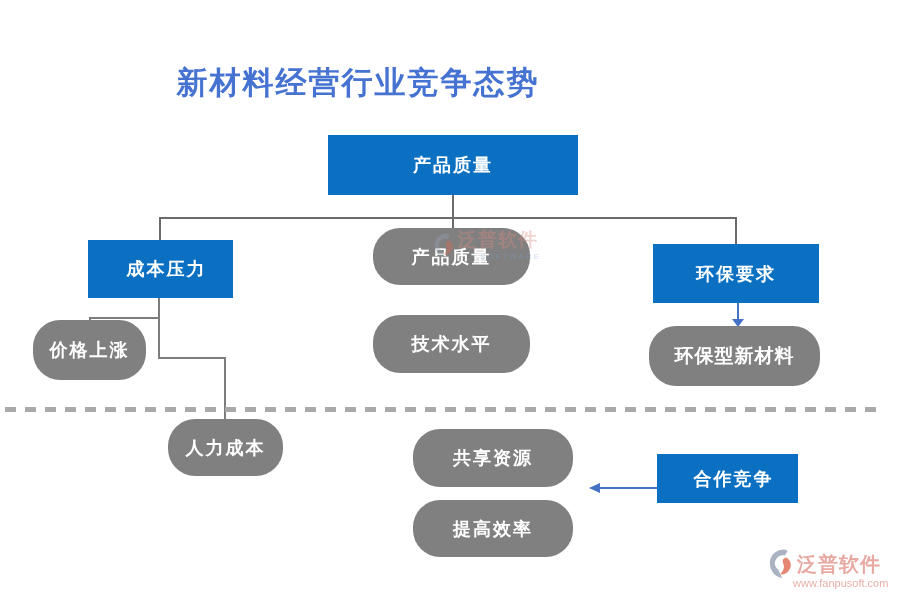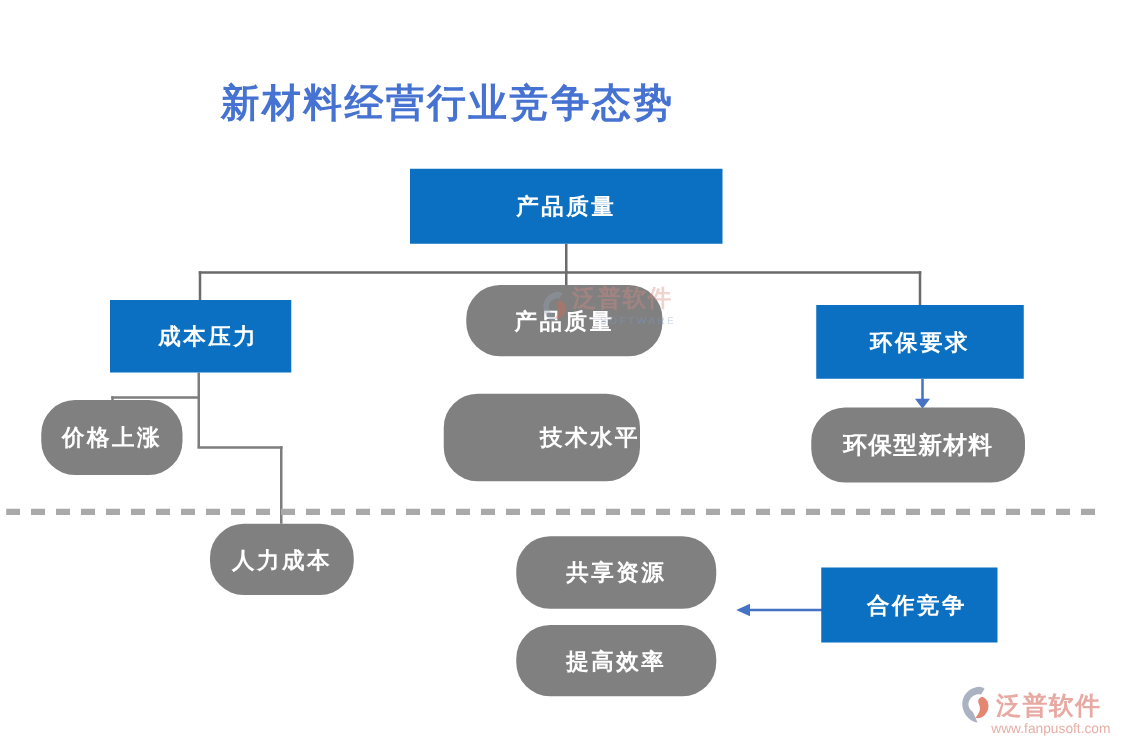--- a/index.html
+++ b/index.html
@@ -20,26 +20,26 @@
     color:#ffffff;font-weight:bold;font-size:18px;letter-spacing:2px;
     font-family:"Liberation Serif","DejaVu Serif",serif;box-sizing:border-box;
   }
   .blue{background:#0b70c2;}
   .gray{background:#808080;border-radius:27px;}
   .n-tech-innovation {left:328px;top:135px;width:250px;height:60px;}
   .n-cost-pressure   {left:88px; top:240px;width:145px;height:58px;padding-left:12px;}
   .n-product-quality {left:373px;top:228px;width:157px;height:57px;}
   .n-env-requirement {left:653px;top:244px;width:166px;height:59px;}
   .n-price-rise      {left:33px; top:320px;width:113px;height:60px;}
-  .n-tech-level      {left:355px;top:315px;width:157px;height:70px;justify-content:flex-end;}
+  .n-tech-level      {left:373px;top:315px;width:157px;height:58px;}
   .n-env-materials   {left:649px;top:326px;width:171px;height:60px;font-size:19px;letter-spacing:1px;}
   .n-labor-cost      {left:168px;top:419px;width:115px;height:57px;}
   .n-shared-resources{left:413px;top:429px;width:160px;height:58px;}
   .n-improve-eff     {left:413px;top:500px;width:160px;height:57px;}
-  .n-cooperation     {left:657px;top:454px;width:141px;height:60px;padding-left:12px;}
+  .n-cooperation     {left:657px;top:454px;width:141px;height:49px;padding-left:12px;}
   
   .line{position:absolute;background:#6b6b6b;}
   .l-trunk      {left:452px;top:195px;width:2px;height:23px;}
   .l-hmain      {left:159px;top:217px;width:578px;height:2px;}
   .l-vleft      {left:159px;top:217px;width:2px;height:23px;}
   .l-vmid       {left:452px;top:217px;width:2px;height:11px;}
   .l-vright     {left:735px;top:217px;width:2px;height:27px;}
   .line.sub{background:#7d7d7d;}
   .l-cp-down    {left:158px;top:298px;width:2px;height:60px;}
   .l-price-h    {left:89px; top:317px;width:70px;height:2px;}

